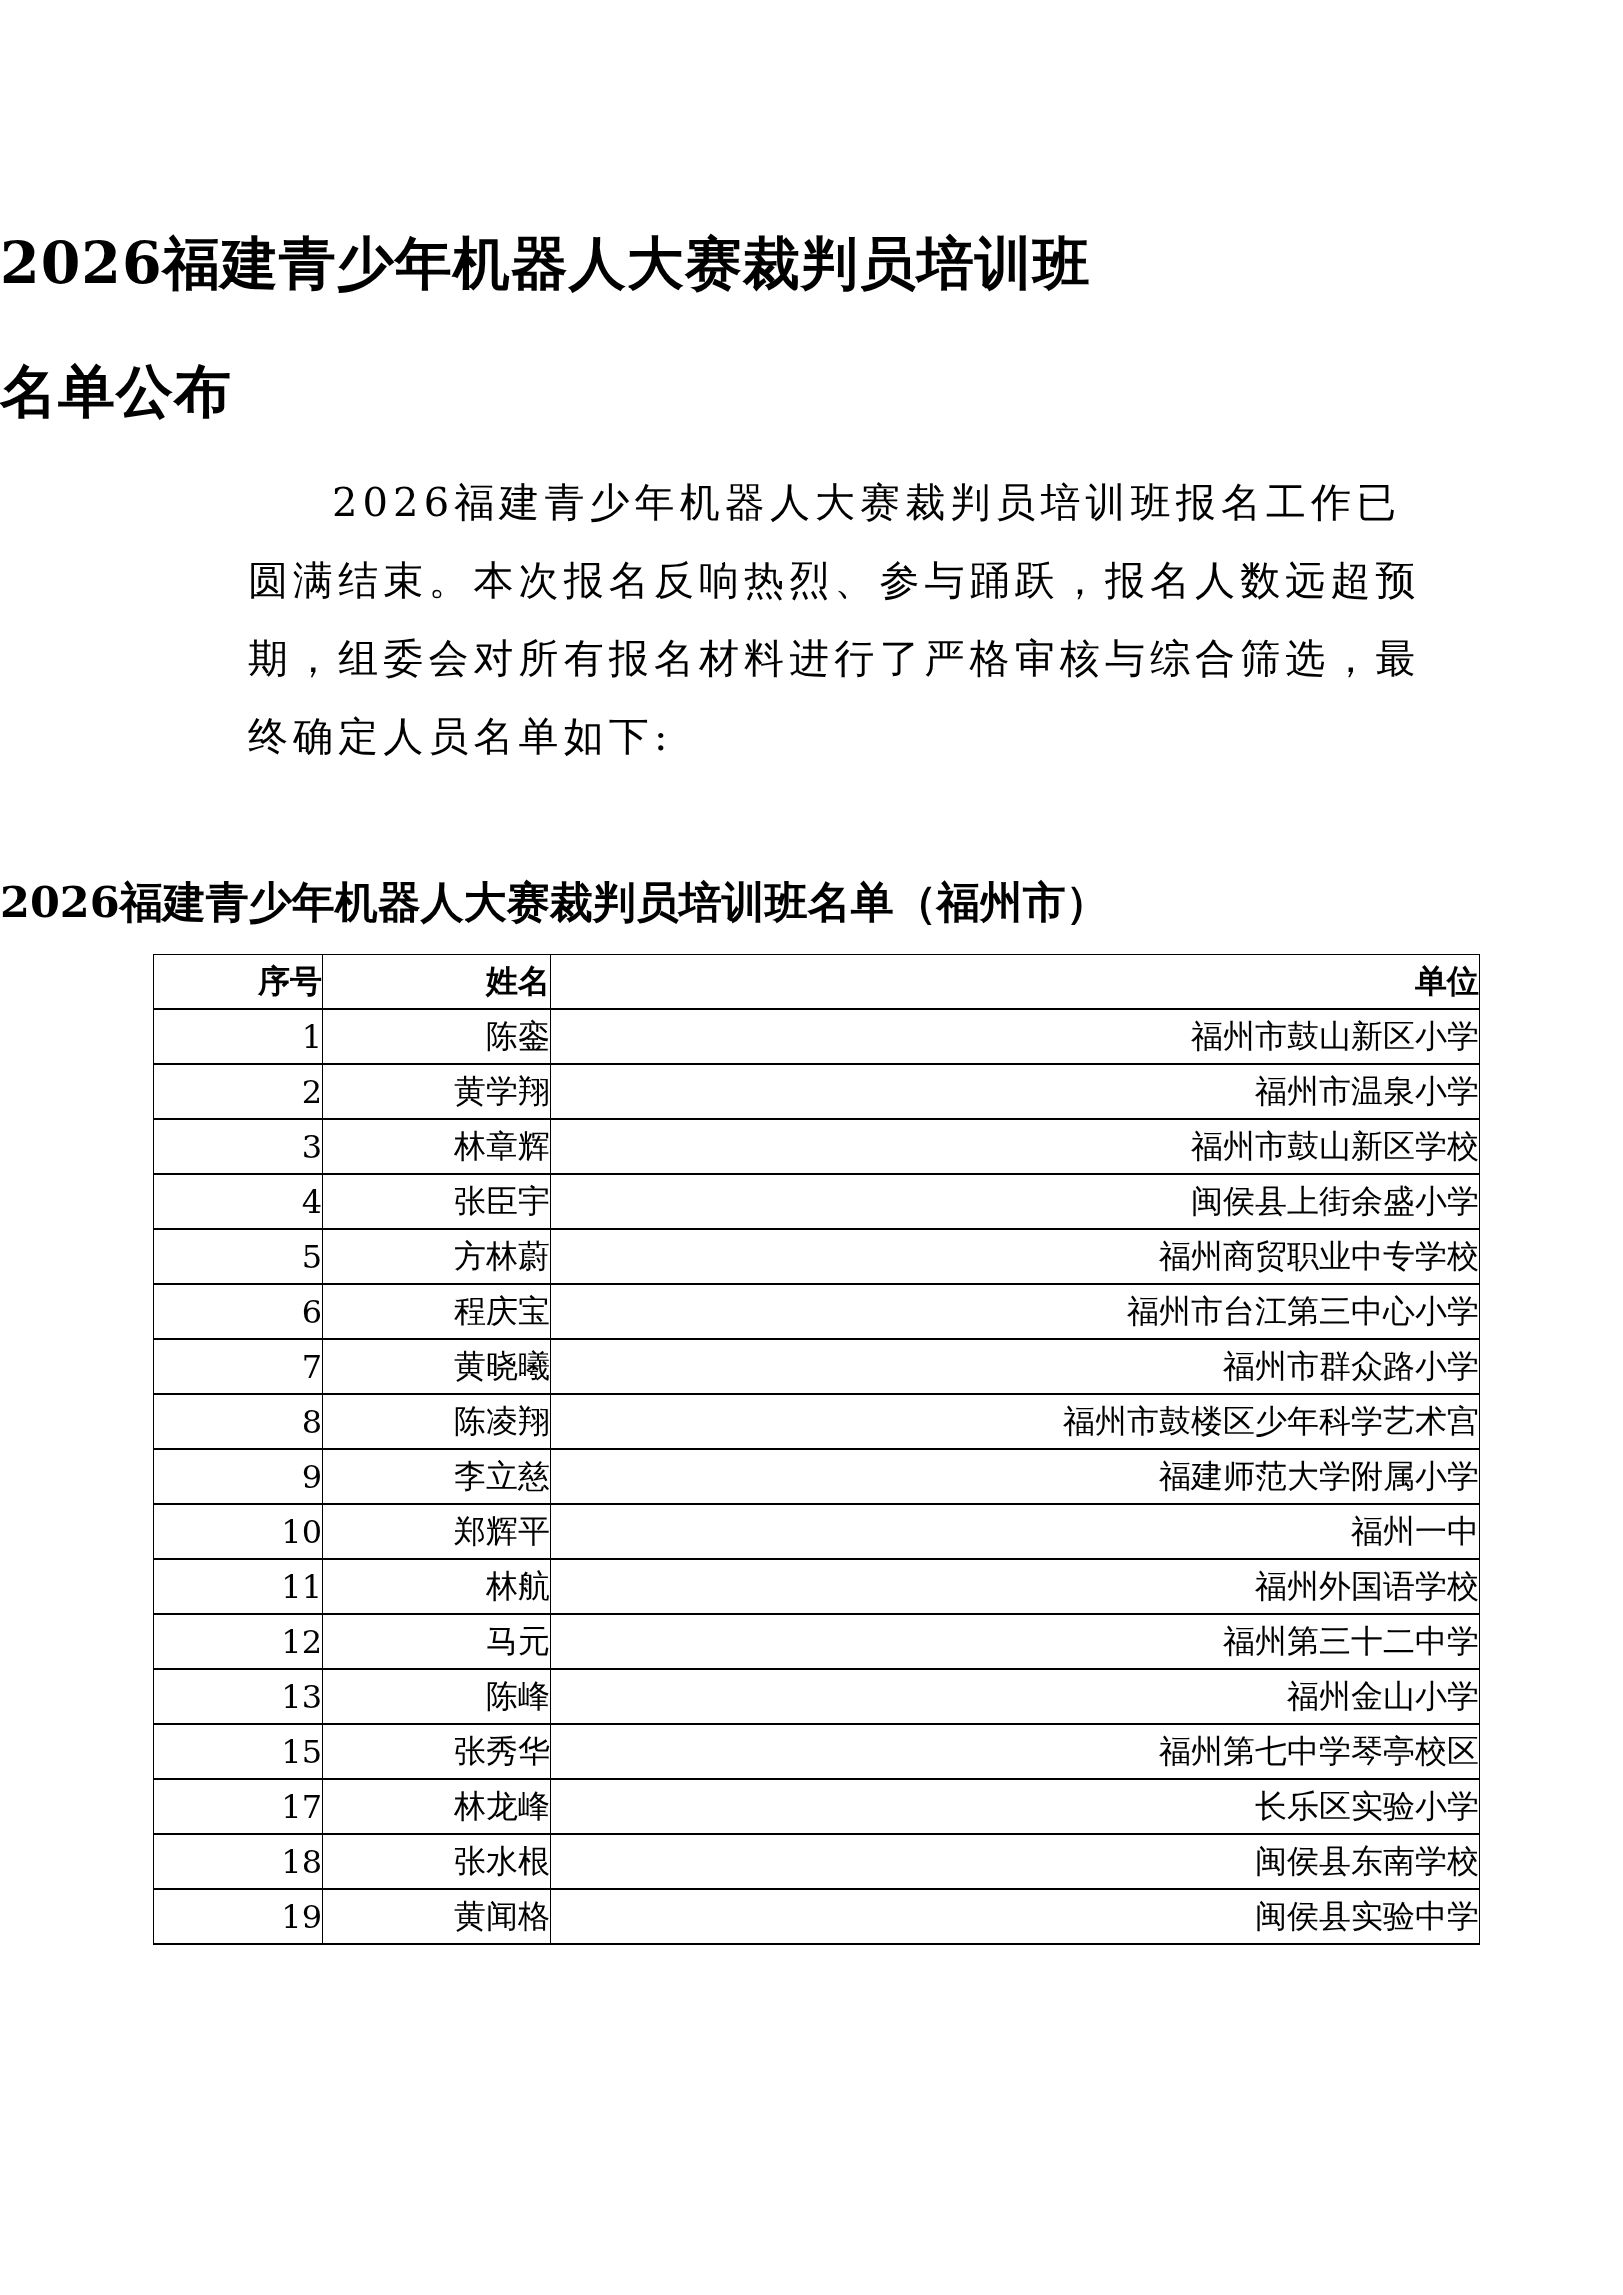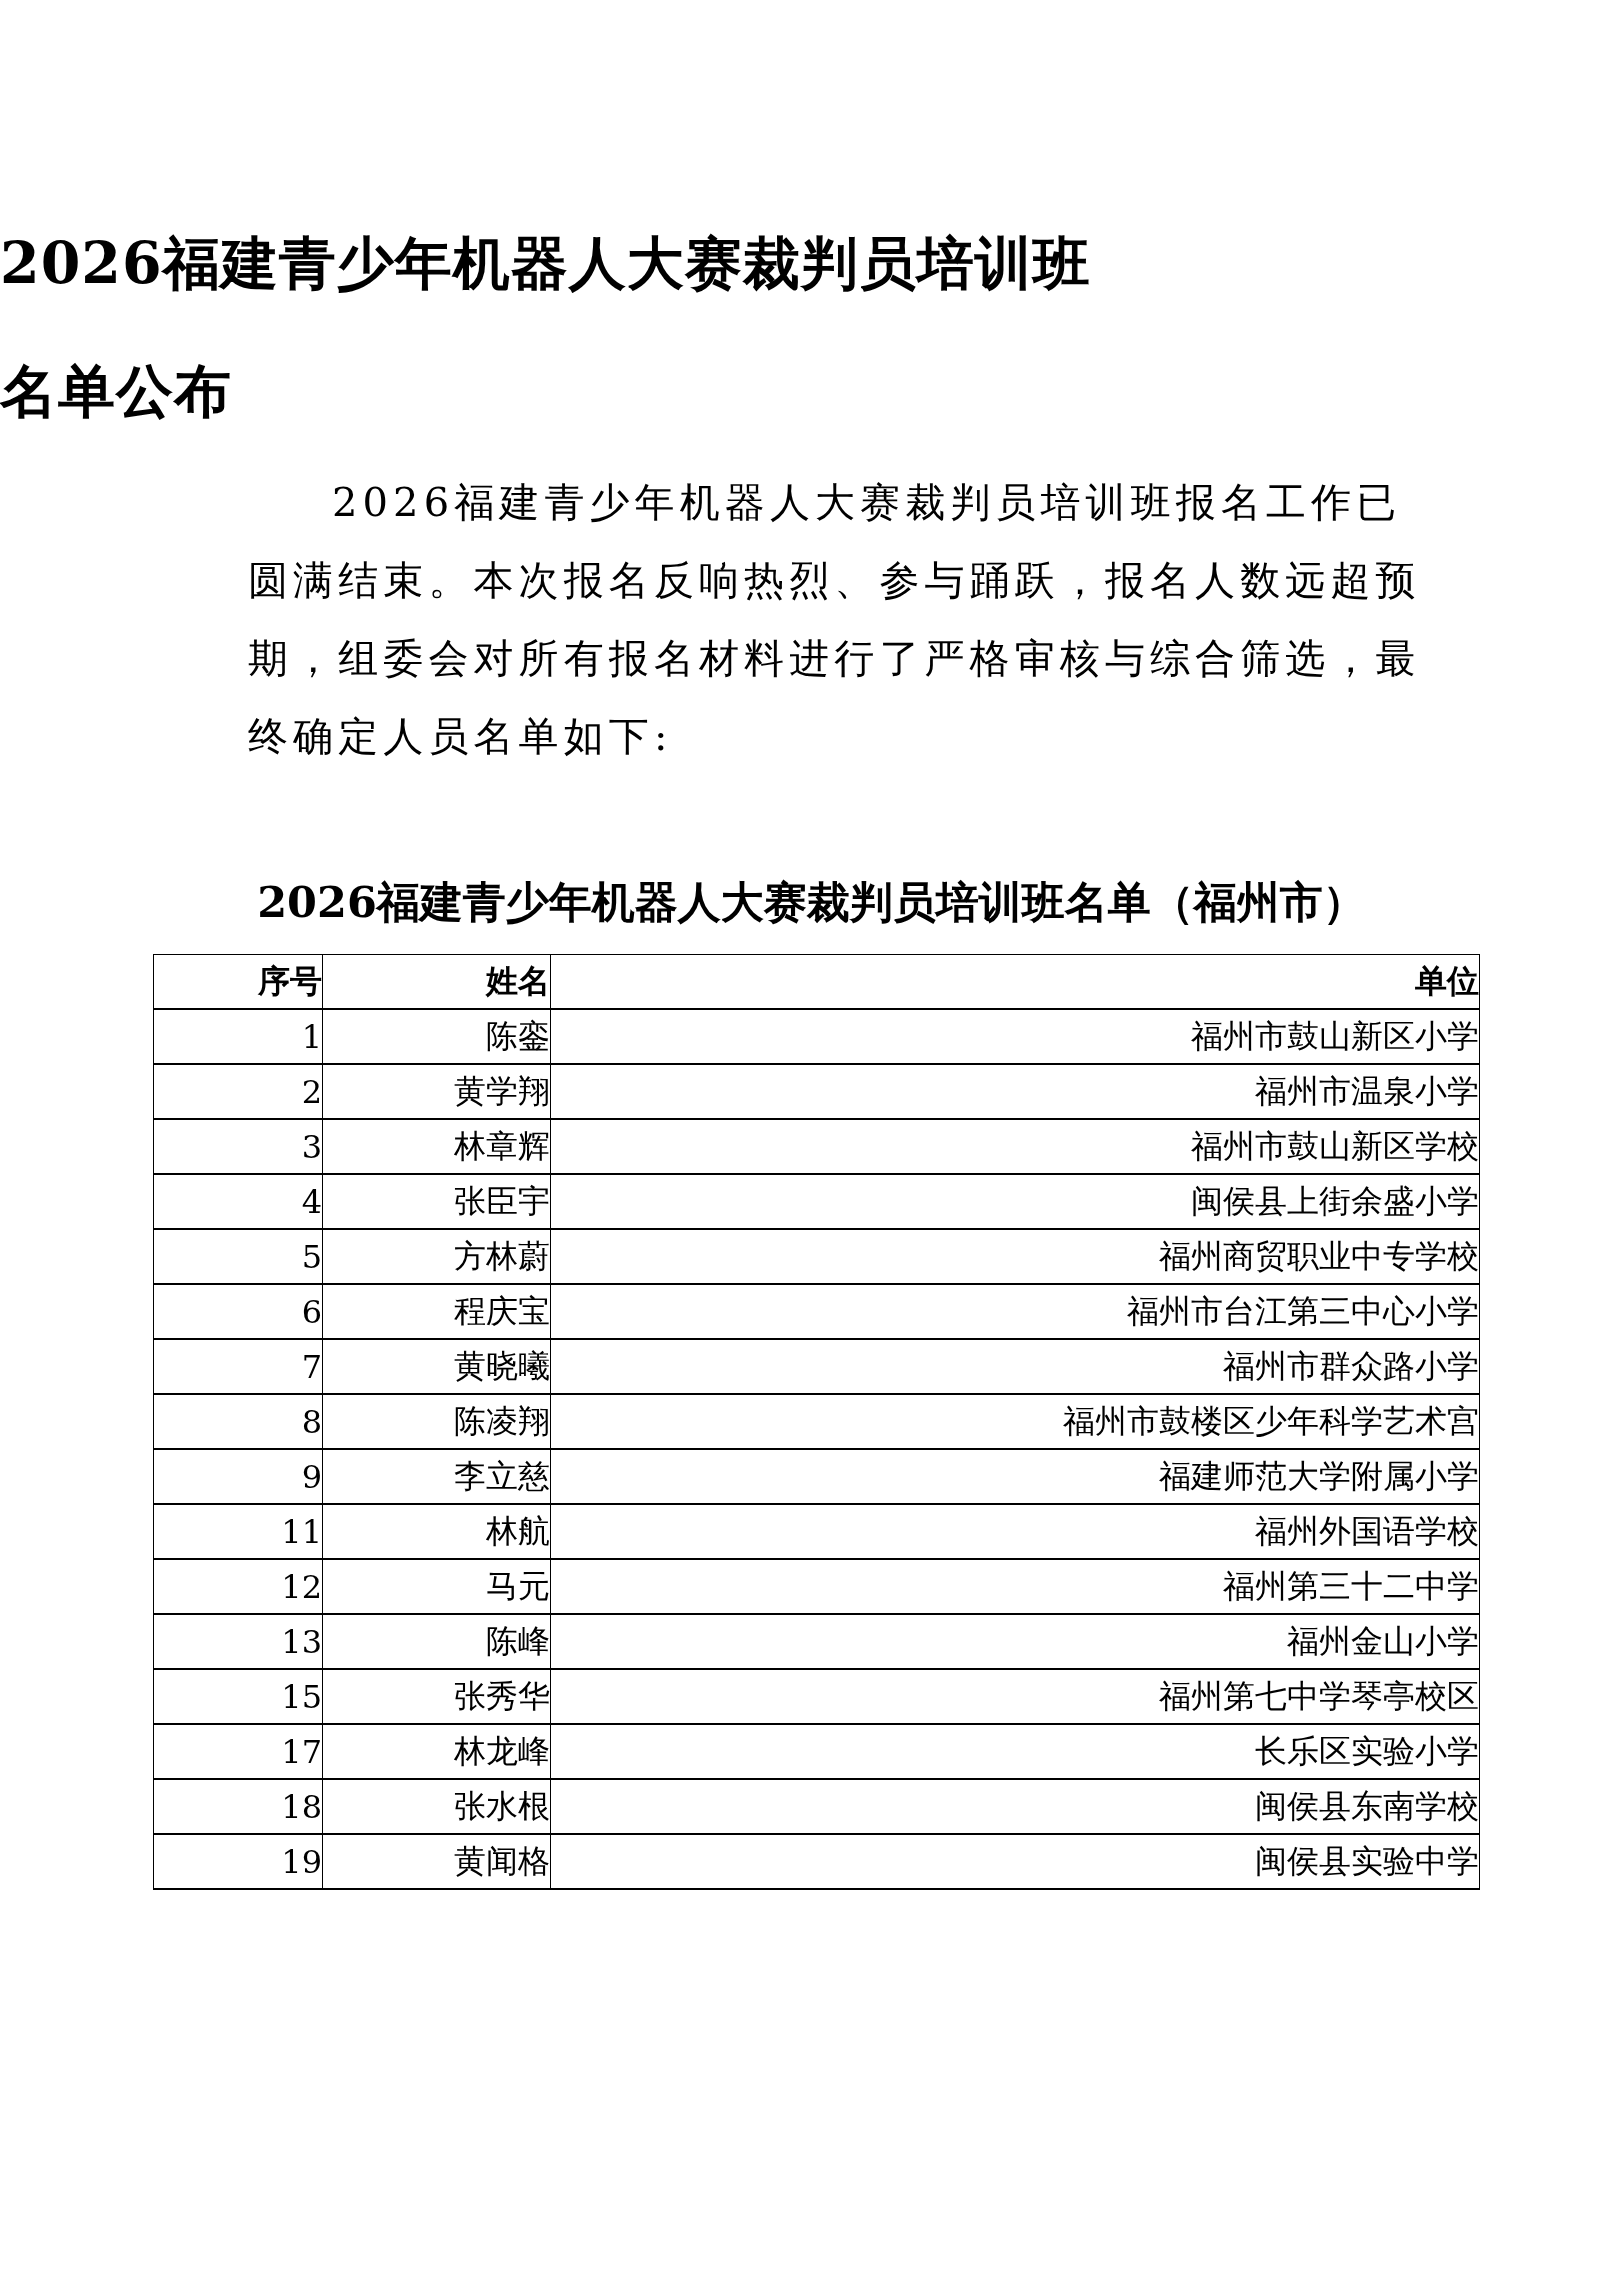--- a/index.html
+++ b/index.html
@@ -14,21 +14,21 @@
   .title.l1 { top: 230px; }
   .title.l2 { top: 358px; }
   .para {
     position: absolute; left: 248px; width: 1140px;
     font-size: 40px; line-height: 78px; letter-spacing: 5.1px;
     text-align: justify;
   }
   .para .p-line { display: block; white-space: nowrap; }
   .para .indent { padding-left: 84px; }
   .caption {
-    position: absolute; top: 877px; left: 0; width: 1623px; text-align: center;
+    position: absolute; top: 877px; left: 0; width: 1623px; 
     font-weight: bold; font-size: 43px; line-height: 51px;
   }
   table.roster {
     position: absolute; left: 153px; top: 954px; width: 1325px;
     border-collapse: collapse; table-layout: fixed;
   }
   table.roster col.c-no { width: 169px; }
   table.roster col.c-name { width: 228px; }
   table.roster col.c-unit { width: 929px; }
   table.roster th, table.roster td {
@@ -106,20 +106,25 @@
         <td>8</td>
         <td>陈凌翔</td>
         <td>福州市鼓楼区少年科学艺术宫</td>
       </tr>
       <tr>
         <td>9</td>
         <td>李立慈</td>
         <td>福建师范大学附属小学</td>
       </tr>
       <tr>
+        <td>10</td>
+        <td>郑辉平</td>
+        <td>福州一中</td>
+      </tr>
+      <tr>
         <td>11</td>
         <td>林航</td>
         <td>福州外国语学校</td>
       </tr>
       <tr>
         <td>12</td>
         <td>马元</td>
         <td>福州第三十二中学</td>
       </tr>
       <tr>

